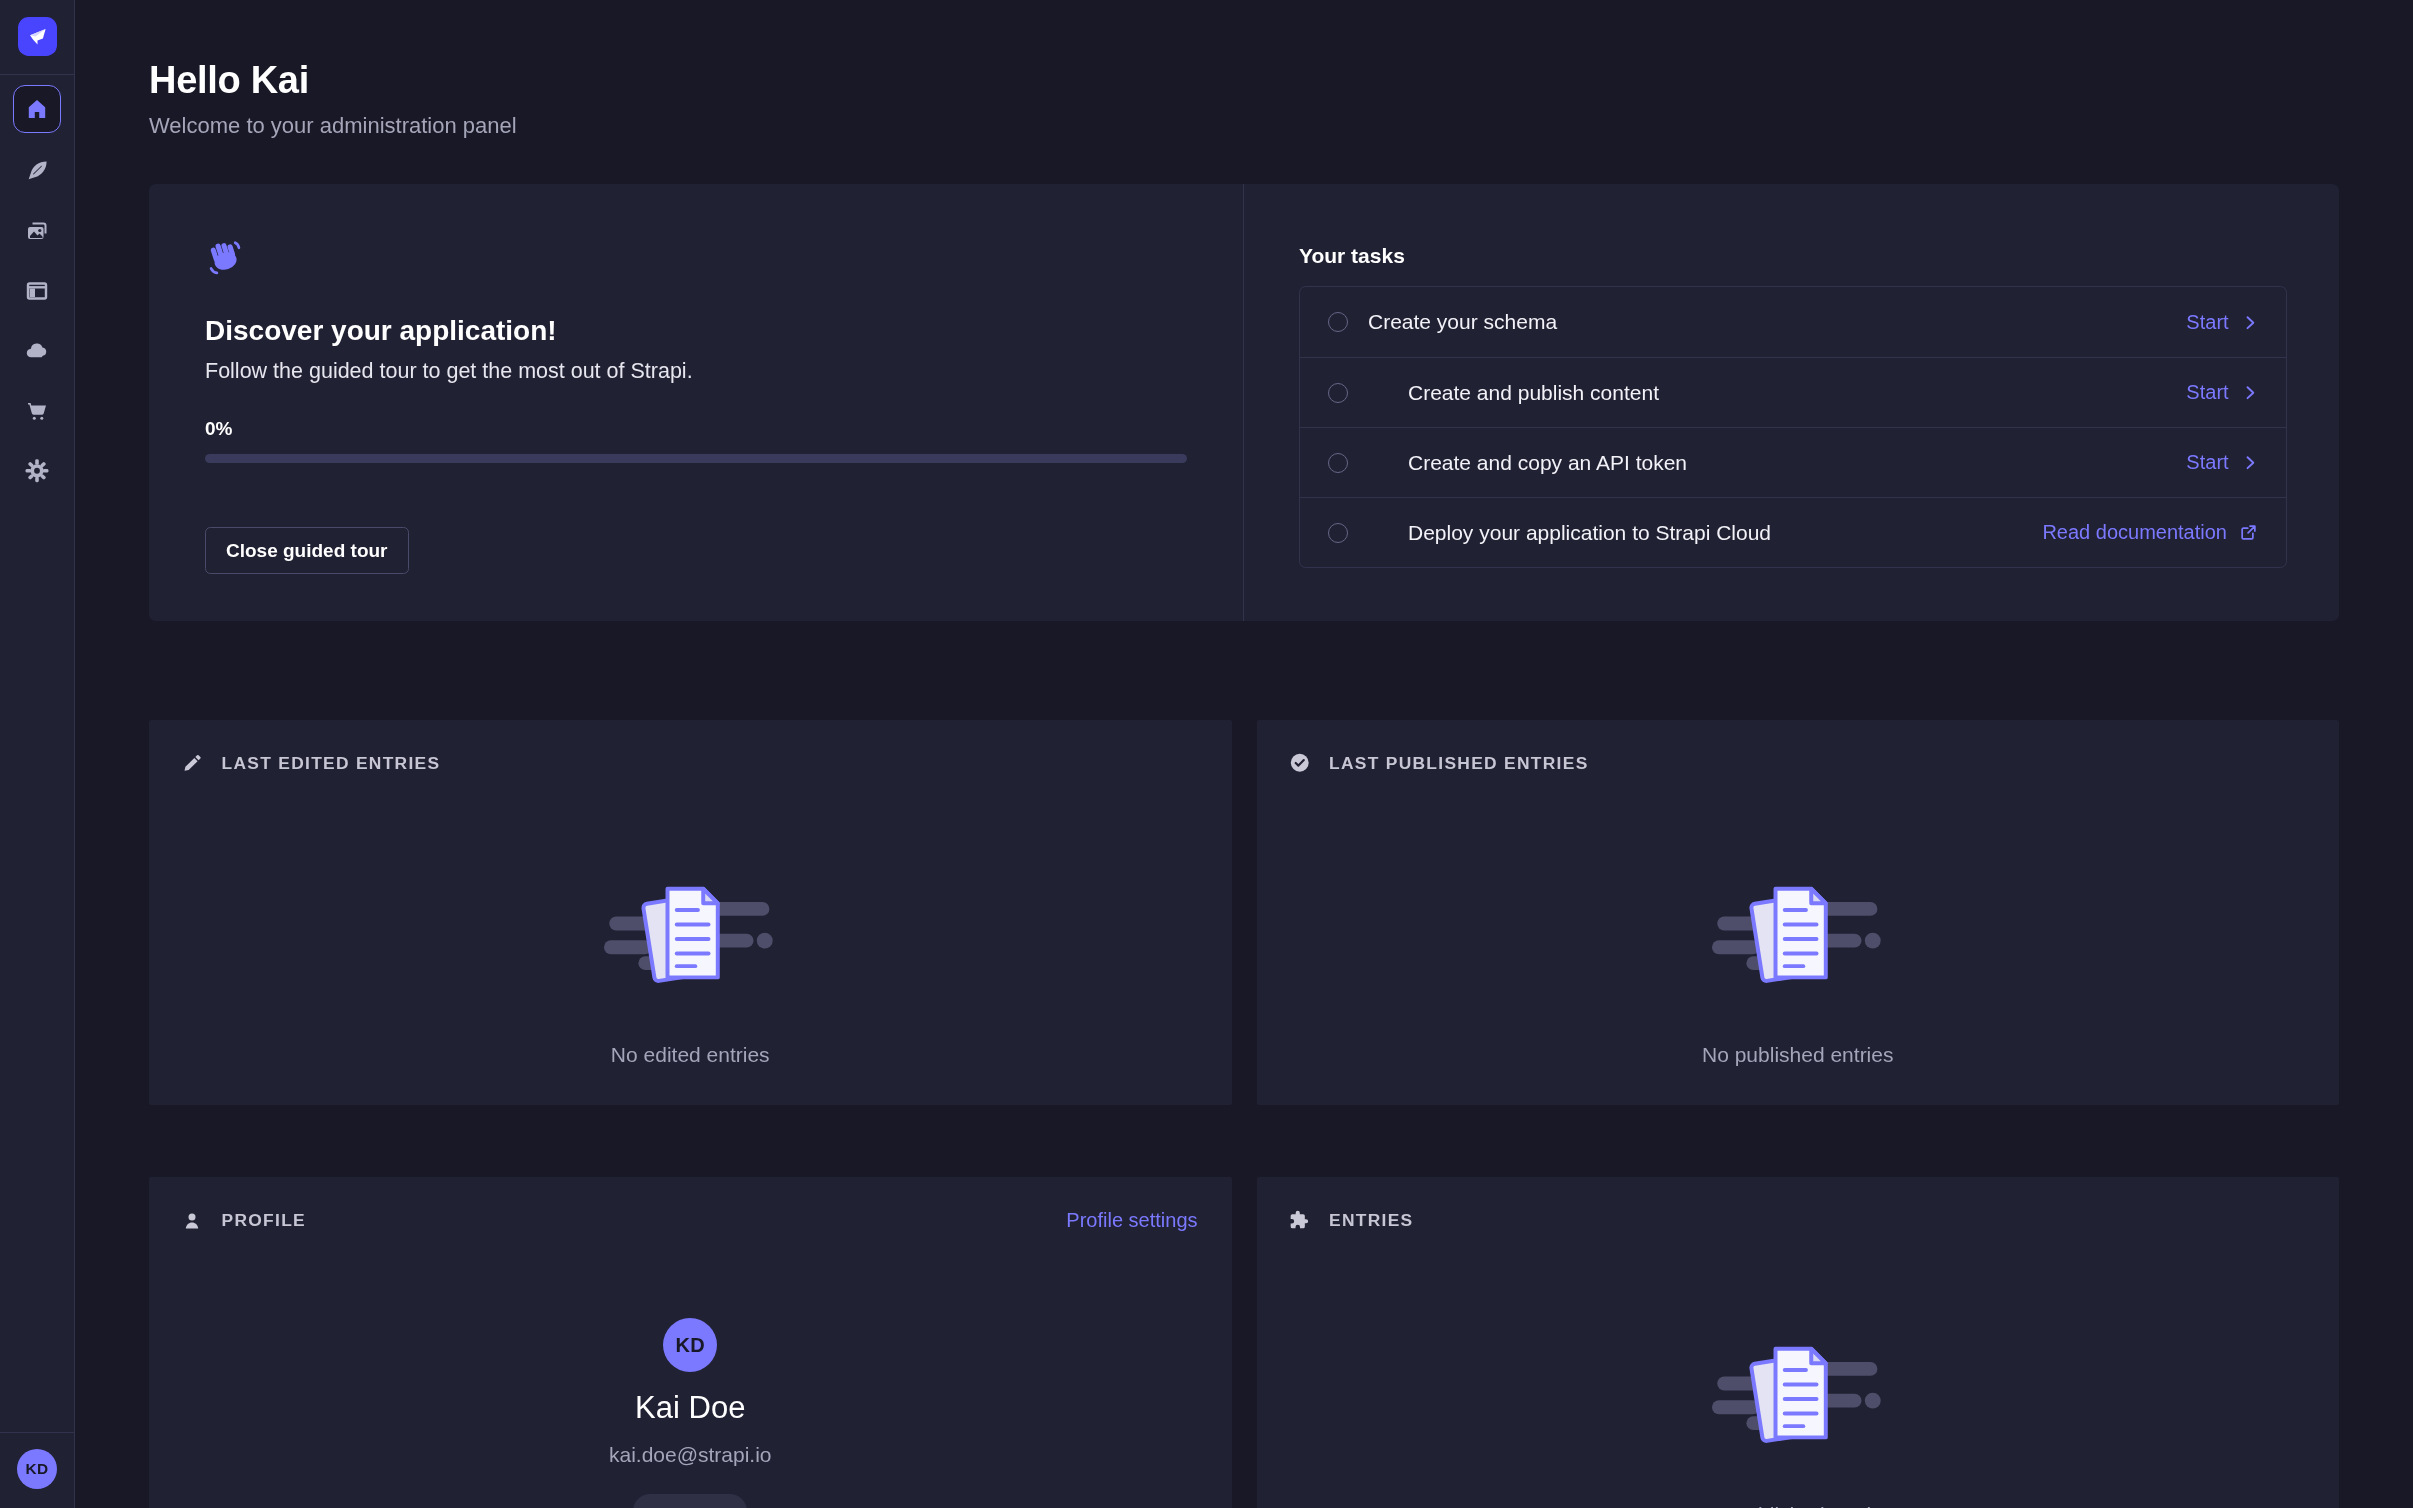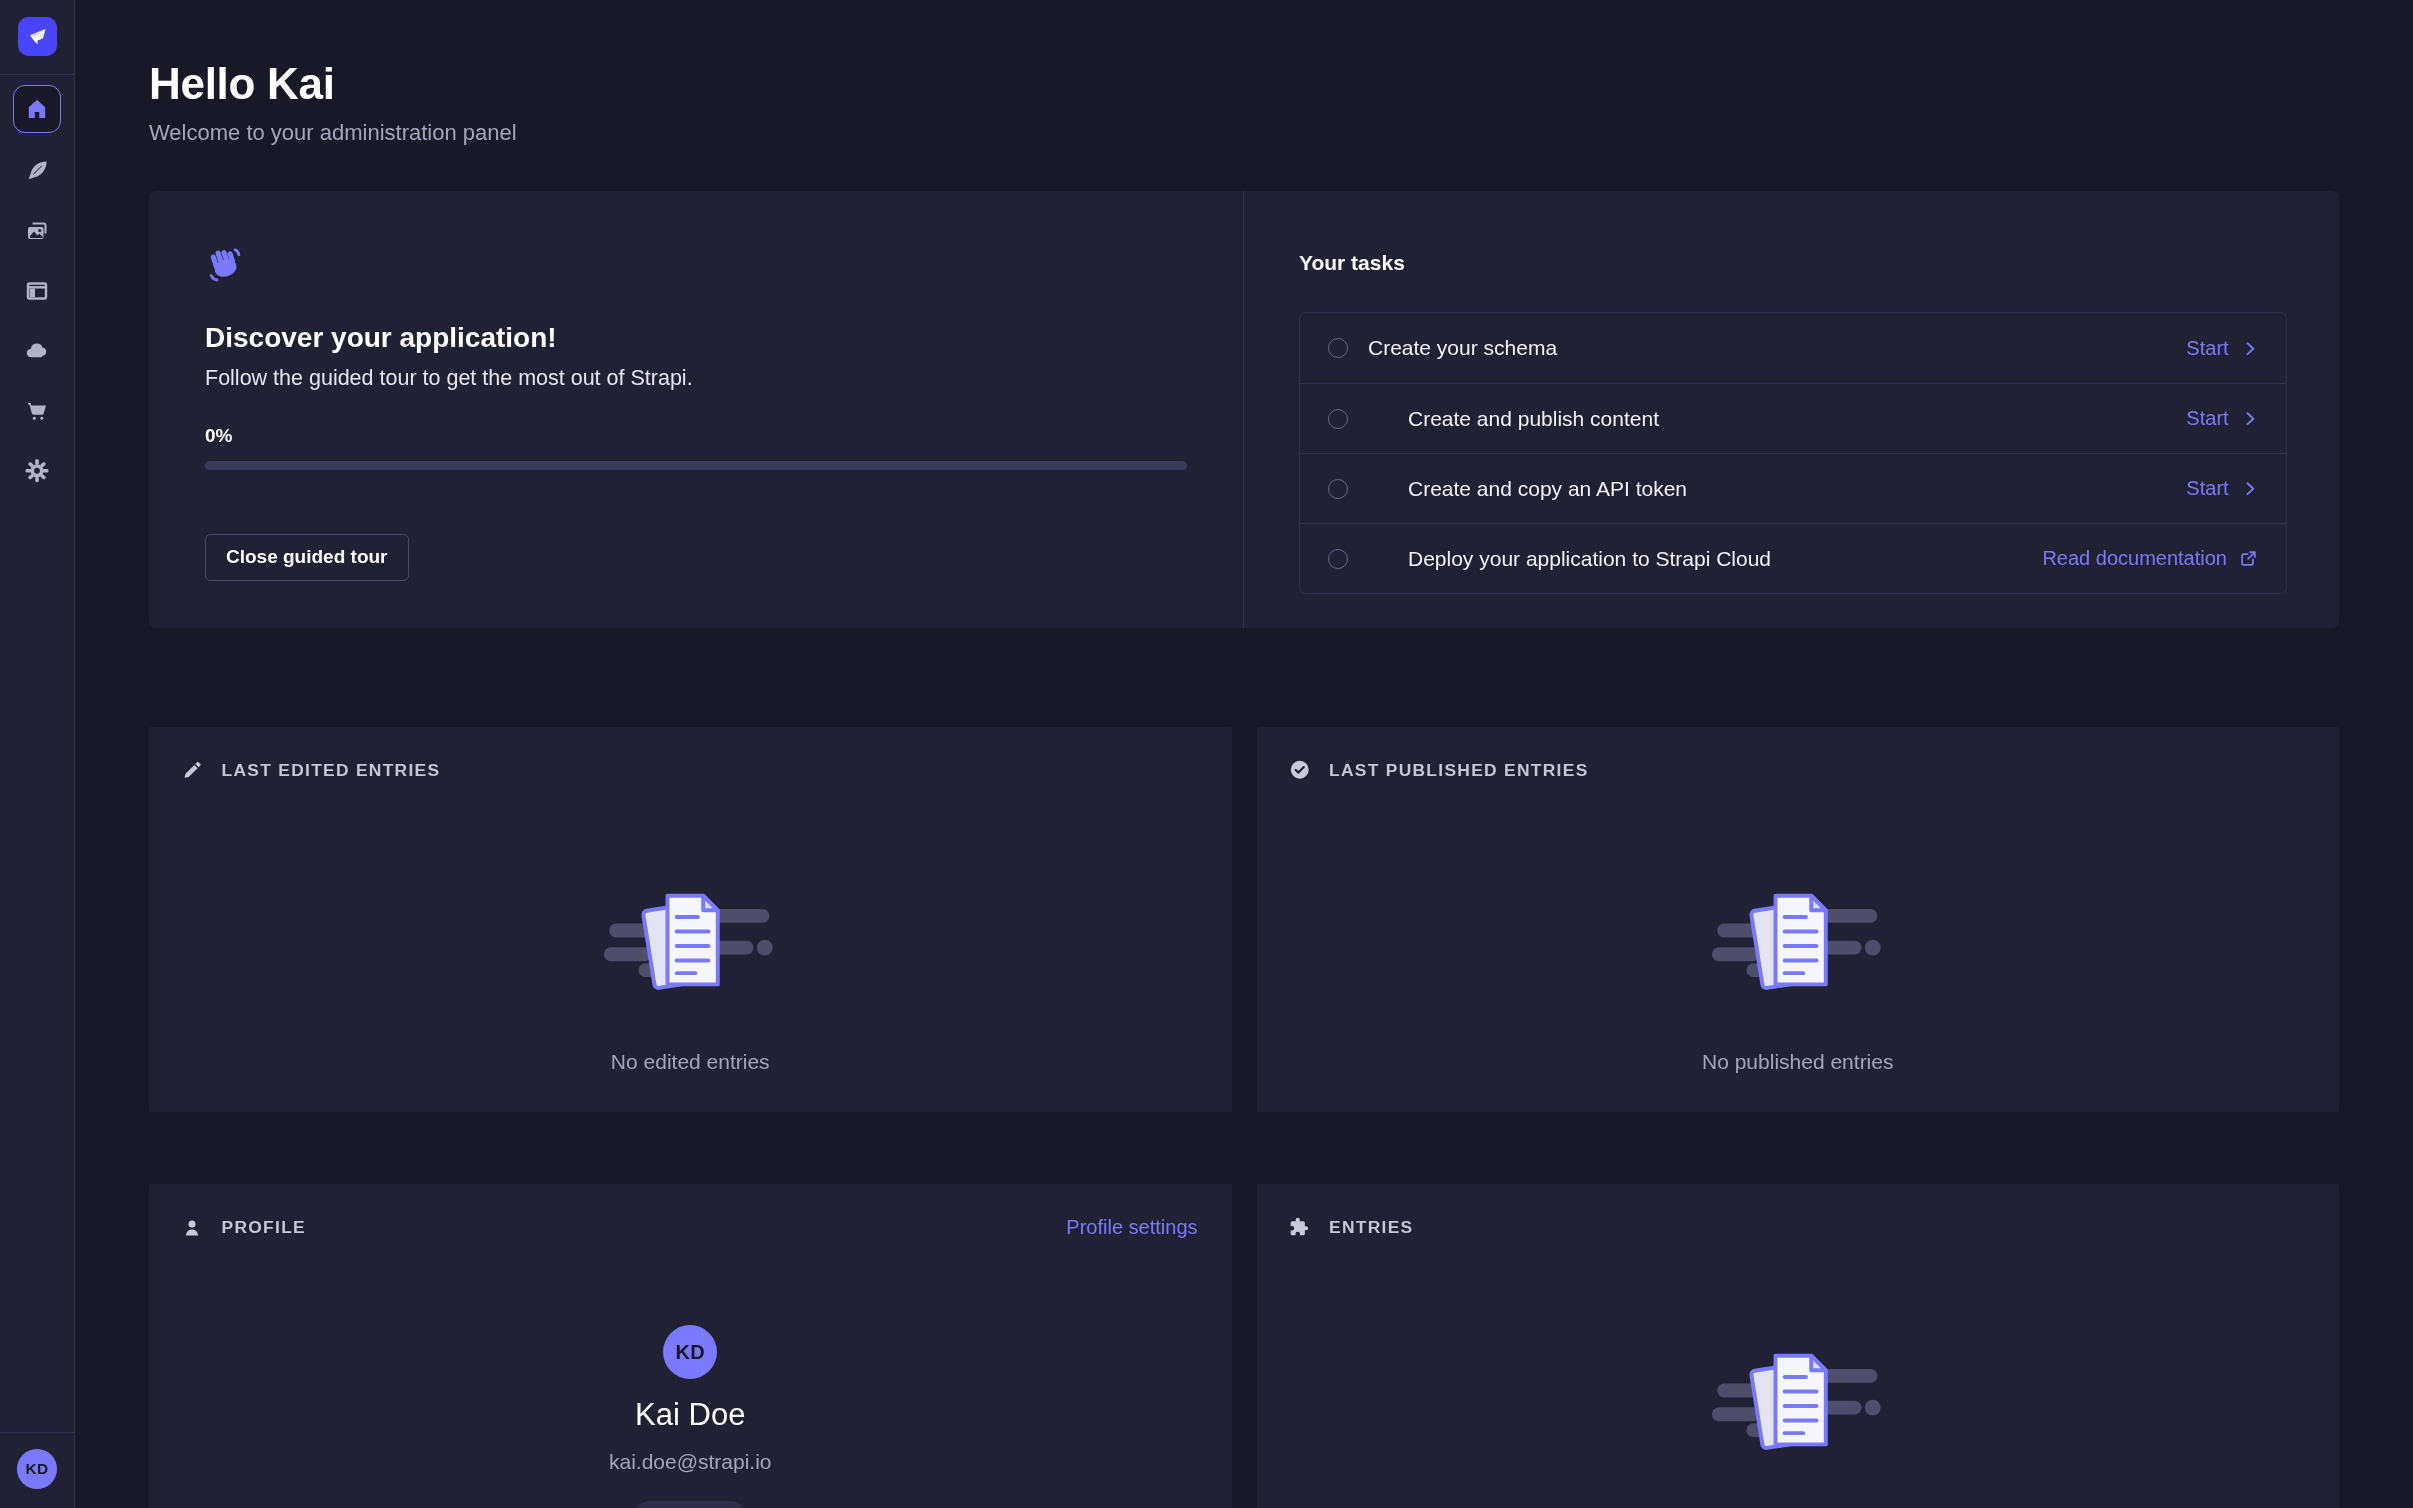--- a/index.html
+++ b/index.html
@@ -23,40 +23,40 @@
   .nav-item{width:24px; height:24px; display:flex; align-items:center; justify-content:center;
     color:var(--icon); cursor:pointer;}
   .side-bottom{margin-top:auto; width:100%; display:flex; flex-direction:column; align-items:center;}
   .side-bottom .side-divider{margin-top:0;}
   .side-avatar{width:40px; height:40px; border-radius:50%; background:var(--purple); color:#181826;
     font-size:15.4px; font-weight:700; display:flex; align-items:center; justify-content:center;
     margin:16px 0 19px 0; cursor:pointer; letter-spacing:0.3px;}
 
   
   .main{margin-left:75px; padding:59px 74px 0 74px;}
-  h1{font-size:44px; font-weight:700; letter-spacing:-0.3px; line-height:1.15;}
+  h1{font-size:38px; font-weight:700; letter-spacing:-0.3px; line-height:1.15;}
   .subtitle{font-size:22px; color:var(--text2); margin-top:8px; line-height:1.35;}
 
   
   .tour-card{margin-top:44px; height:437px; background:var(--surface); border-radius:6.7px; display:flex;}
   .tour-left{width:50%; border-right:0.7px solid var(--border); padding:54px 56px 0 56px;}
   .wave{width:38px; height:38px;}
   .tour-title{font-size:28px; font-weight:700; margin-top:39px;}
   .tour-sub{font-size:21.5px; color:#e6e6ef; margin-top:12px;}
   .progress-label{font-size:19px; font-weight:600; margin-top:34px;}
   .progress-track{margin-top:13.4px; height:9.4px; width:986px; max-width:100%;
     background:var(--track); border-radius:4.7px; overflow:hidden;}
   .progress-fill{height:100%; width:0%; background:var(--purple-dark); border-radius:4.7px;}
   .close-btn{margin-top:64px; display:inline-block; background:transparent; color:var(--text);
     border:0.7px solid var(--border2); border-radius:5.4px; padding:11.4px 20px; font-size:19px;
     font-weight:600; font-family:inherit; cursor:pointer;}
 
   .tour-right{width:50%; padding:60px 52px 0 55px;}
   .tasks-title{font-size:21px; font-weight:600;}
-  .tasks-box{margin-top:37px; border:0.7px solid var(--border); border-radius:6.7px; overflow:hidden;text-align:right;}
+  .tasks-box{margin-top:18px; border:0.7px solid var(--border); border-radius:6.7px; overflow:hidden;text-align:right;}
   .task-row{height:70px; display:flex; align-items:center; padding:0 28px; cursor:pointer;}
   .task-row + .task-row{border-top:0.7px solid var(--border);gap:40px;}
   .task-circle{width:20px; height:20px; border-radius:50%; border:1.3px solid var(--circle); flex:none;}
   .task-label{font-size:21px; color:#f2f2f8; margin-left:20px;}
   .task-action{margin-left:auto; display:flex; align-items:center; gap:12px; color:var(--purple);
     font-size:20px; font-weight:500; cursor:pointer; white-space:nowrap;}
 
   
   .cards-grid{display:grid; grid-template-columns:1fr 1fr; gap:25px; margin-top:58px;}
   .cards-grid.second{margin-top:31px;}

